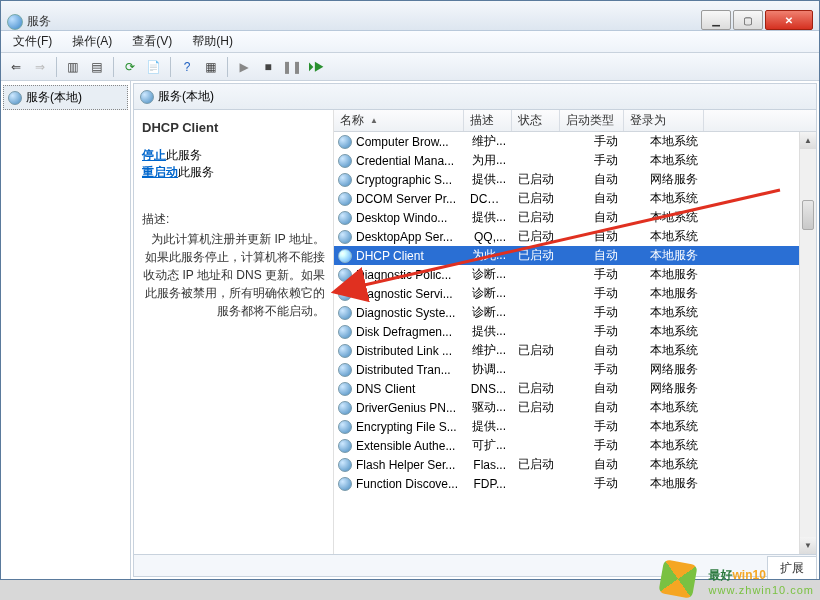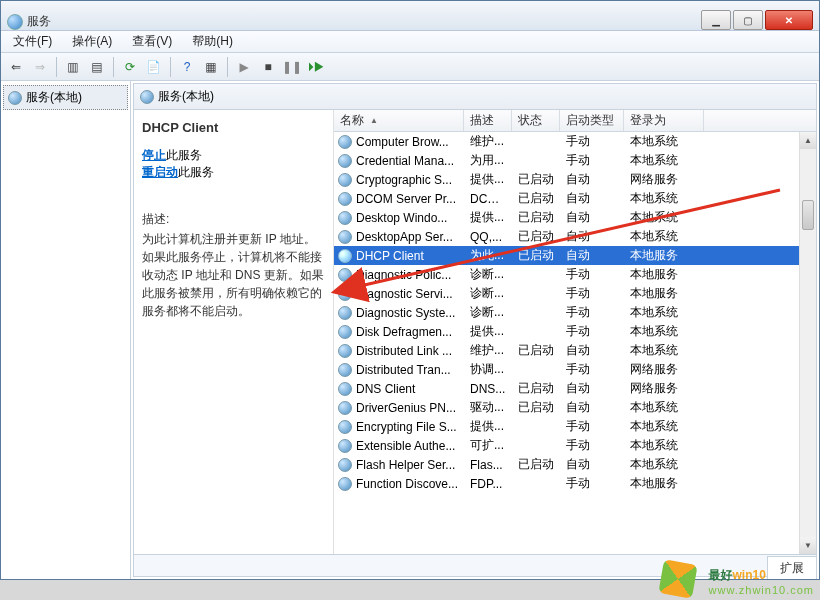--- a/index.html
+++ b/index.html
@@ -33,23 +33,23 @@
 .gear { width:14px; height:14px; border-radius:50%; background: radial-gradient(circle at 30% 30%, #cde8ff,#4a8cc0); border:1px solid #7799aa; flex-shrink:0;}
 
 .rightpane { flex:1; display:flex; flex-direction:column; border:1px solid #c8d2dd; margin:2px; }
 .rphead { height:26px; background:linear-gradient(#f4f7fb,#e8eef4); border-bottom:1px solid #c8d2dd; display:flex; align-items:center; padding:0 6px; gap:4px;}
 .rpbody { flex:1; display:flex; overflow:hidden; }
 
 .detail { width:200px; padding:10px 8px; border-right:1px solid #e0e0e0; }
 .detail h3 { font-size:13px; font-weight:bold; margin-bottom:12px; color:#333;}
 .alink { color:#0066cc; text-decoration:underline; cursor:pointer;font-weight:bold; }
 .desc-lbl { margin-top:30px; color:#333;}
-.desc-txt { margin-top:2px; color:#333; line-height:1.5;}
-
-.listwrap { flex:1; position:relative; overflow:hidden; }
+.desc-txt { margin-top:2px; color:#333; line-height:1.5;text-align:right;}
+
+.listwrap { flex:1; position:relative; overflow:hidden;text-align:right; }
 .listhead { height:22px; background:linear-gradient(#fcfcfd,#eef1f5); border-bottom:1px solid #d0d6dd; display:flex; position:sticky; top:0;}
 .lh { border-right:1px solid #d8dde4; padding:3px 6px; color:#333; display:flex; align-items:center; white-space:nowrap; overflow:hidden;}
 .col-name{width:130px;} .col-desc{width:48px;} .col-stat{width:48px;} .col-start{width:64px;} .col-logon{width:80px;}
 .sort-arr{ font-size:8px; color:#666; margin-left:6px;}
 .rows { overflow-y:auto; height: calc(100% - 22px);}
 .row { display:flex; height:19px; align-items:center; }
 .row.sel { background:#2a6fd4; color:#fff; }
 .row.sel .gear{ filter:brightness(1.2);}
 .cell{ padding:0 6px; white-space:nowrap; overflow:hidden; text-overflow:ellipsis;}
 .cell.col-name{ display:flex; align-items:center; gap:4px; padding-left:4px;}

